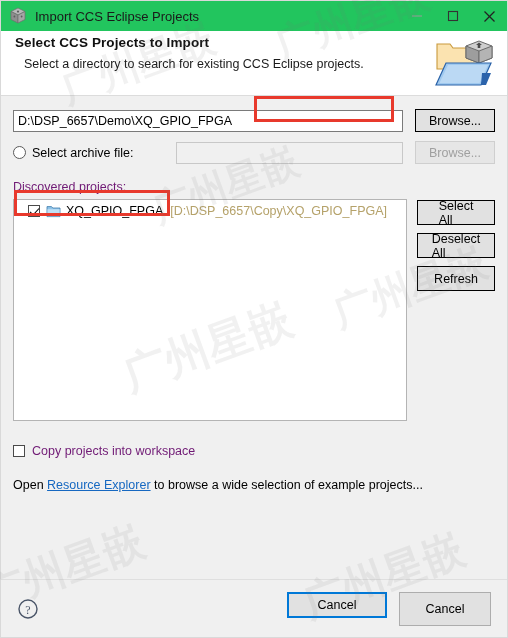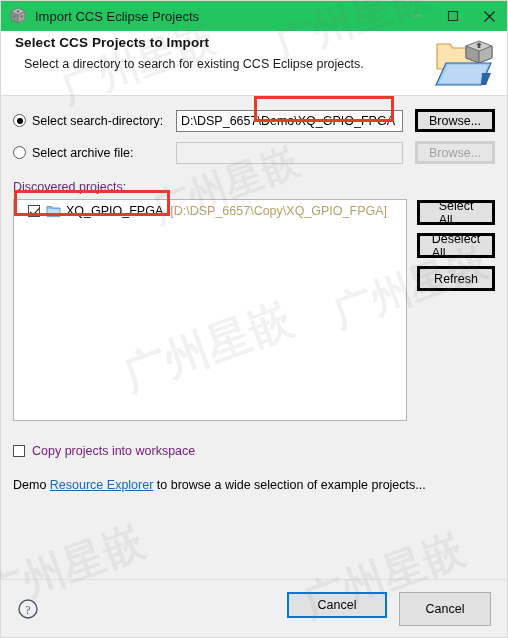--- a/index.html
+++ b/index.html
@@ -97,21 +97,21 @@
     display:flex; align-items:center;
     padding:0 4px;
     font-size:12.5px;
     overflow:hidden; white-space:nowrap;
   }
   .textfield.disabled { background:#f0f0f0; border-color:#c8c8c8; }
 
   .btn {
     height:23px;
     min-width:78px;
-    border:3px solid #000000;
+    border:1px solid #000000;
     background:#e1e1e1;
     font-family:"Liberation Sans", sans-serif;
     font-size:12.5px;
     color:#000;
     display:flex; align-items:center; justify-content:center;
     cursor:default;
     padding:0 22px;
   }
   .btn.disabled { color:#a0a0a0; border-color:#cfcfcf; background:#e6e6e6; }
 
@@ -256,24 +256,20 @@
         <polygon points="13,28 58,28 48,50 3,50" fill="#9fc9ef" stroke="#2a62a8" stroke-width="1.2"></polygon>
         <polygon points="15,30 55,30 46.5,48 6.5,48" fill="#c7e0f6" opacity=".7"></polygon>
         <polygon points="49,38 58,38 53,50 48,50" fill="#2b63ab"></polygon>
       </svg>
     </span>
   </div>
 
   <div class="body">
 
     <div class="row" style="margin-top:13px;">
-      <label class="radio-label">
-        <span class="radio on"></span>
-        <span>Select search-directory:</span>
-      </label>
       <div class="textfield">
         <span>D:\DSP_6657\Demo\XQ_GPIO_FPGA</span>
       </div>
       <div class="btn" style="margin-left:12px;width:80px;">Browse...</div>
     </div>
 
     <div class="row" style="margin-top:9px;">
       <label class="radio-label">
         <span class="radio"></span>
         <span>Select archive file:</span>
@@ -306,21 +302,21 @@
         <div class="btn">Refresh</div>
       </div>
     </div>
 
     <div class="checkrow" style="margin-top:23px;">
       <span class="cb"></span>
       <span class="label-plain">Copy projects into workspace</span>
     </div>
 
     <div class="linkline">
-      <span>Demo </span><a class="link" href="#">Resource Explorer</a><span> to browse a wide selection of example projects...</span>
+      <span>Open </span><a class="link" href="#">Resource Explorer</a><span> to browse a wide selection of example projects...</span>
     </div>
 
     <div class="annot" style="left:253px;top:0px;width:140px;height:26px;"></div>
     <div class="annot" style="left:13px;top:94px;width:156px;height:26px;"></div>
   </div>
 
   <div class="footer">
     <span class="help-ic">
       <svg viewBox="0 0 22 22" width="22" height="22">
         <circle cx="11" cy="11" r="9" fill="none" stroke="#4a5568" stroke-width="1.4"></circle>

